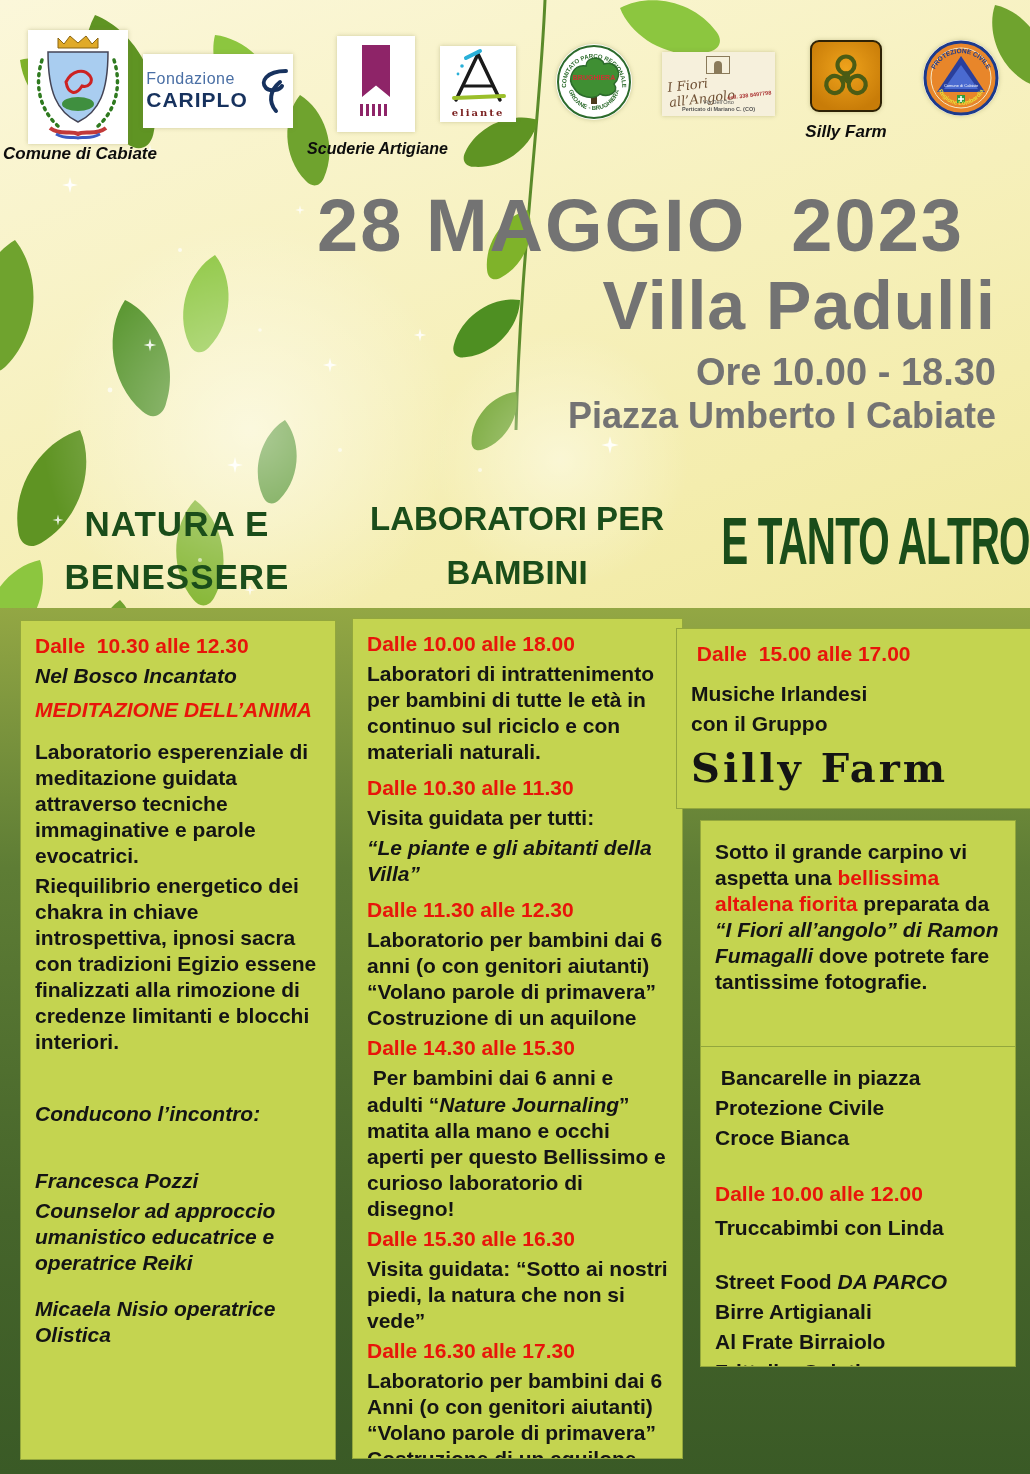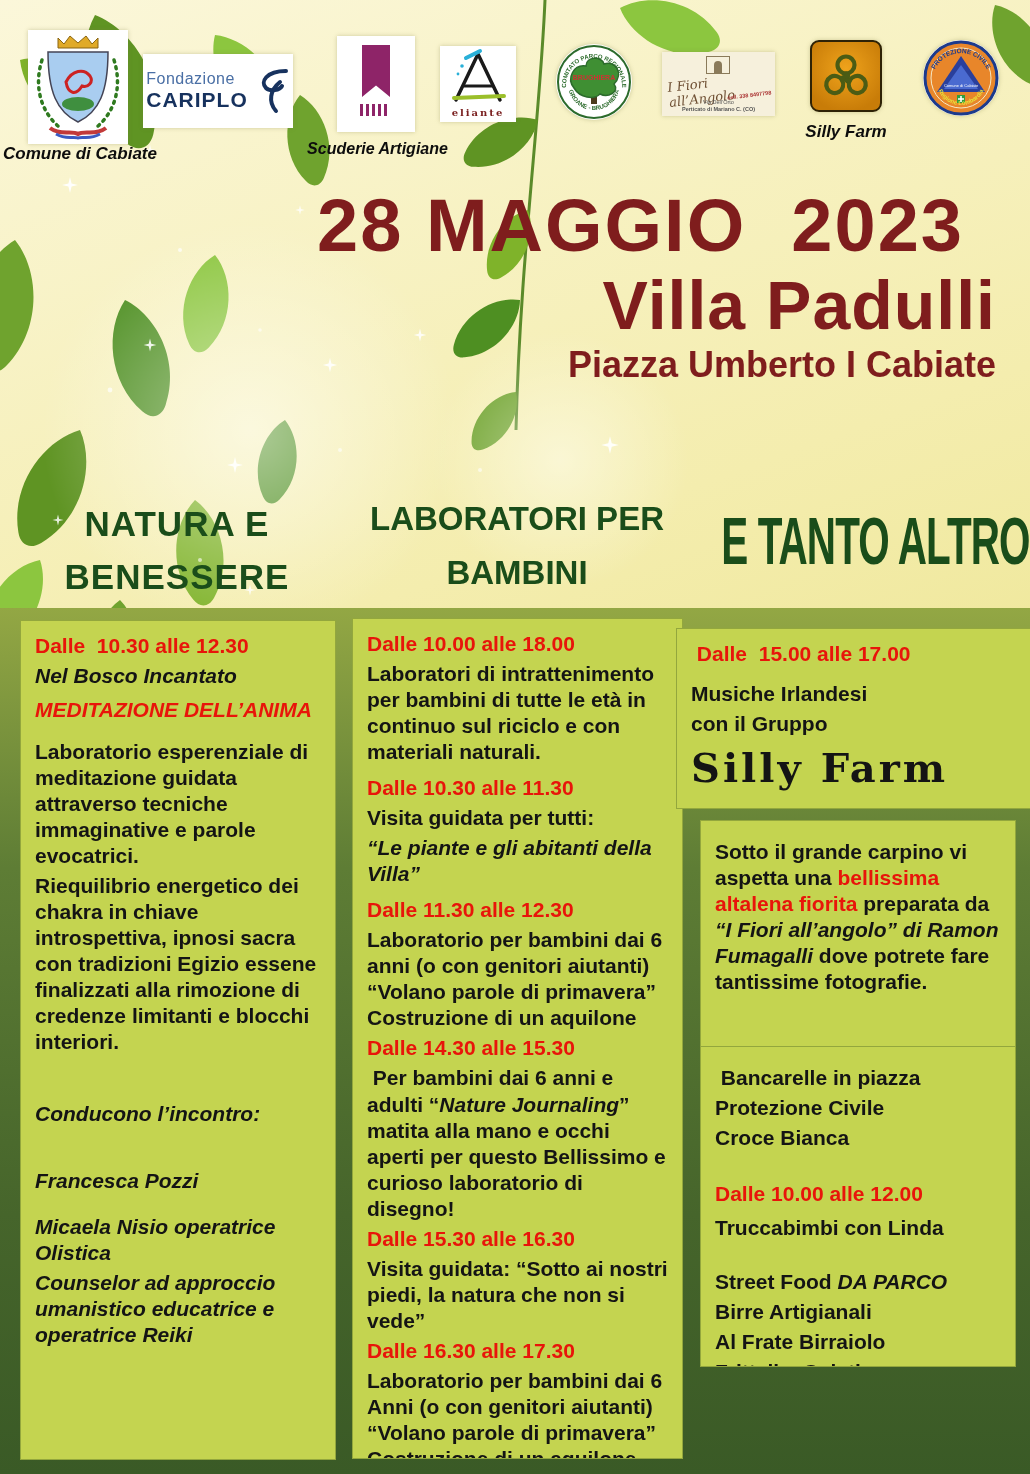--- a/index.html
+++ b/index.html
@@ -10,21 +10,21 @@
   }
   .glow{position:absolute;border-radius:50%;pointer-events:none;}
   .glow1{left:40px;top:220px;width:420px;height:420px;background:radial-gradient(circle,rgba(255,255,250,.55),rgba(255,255,250,0) 70%);}
   .glow2{left:430px;top:330px;width:260px;height:260px;background:radial-gradient(circle,rgba(255,255,245,.5),rgba(255,255,245,0) 70%);}
   svg{display:block}
   .bg-art{position:absolute;left:0;top:0;z-index:0;}
   
   .plate{position:absolute;background:#fff;box-shadow:0 0 4px rgba(120,120,60,.35);z-index:3;}
   .caption{position:absolute;z-index:3;font-weight:bold;font-style:italic;color:#0d0d0d;}
   
-  .title-block{position:absolute;left:285px;right:34px;top:188px;text-align:right;z-index:2;color:#7f1d1d;font-weight:bold;line-height:1.02;}
+  .title-block{position:absolute;left:285px;right:34px;top:188px;text-align:right;z-index:2;color:#737373;font-weight:bold;line-height:1.02;}
   .t-date{font-size:74px;letter-spacing:2px;white-space:nowrap;text-align:center;}
   .t-venue{font-size:68px;margin-top:8px;letter-spacing:1px;}
   .t-hours{font-size:38px;margin-top:12px;}
   .t-address{font-size:36px;margin-top:6px;}
   
   .col-head{position:absolute;z-index:2;color:#1a4d1a;font-weight:bold;text-align:center;}
   .head-natura{left:18px;top:498px;width:318px;font-size:35px;line-height:1.5;letter-spacing:1px;}
   .head-lab{left:350px;top:492px;width:334px;font-size:33px;line-height:1.65;}
   .head-altro{left:698px;top:506px;width:332px;font-size:47px;white-space:nowrap;transform:scale(.86,1.42);transform-origin:50% 20%;letter-spacing:-1px;}
   
@@ -231,20 +231,21 @@
     </text>
     <text font-size="6" fill="#e8e23a" font-weight="bold">
       <textPath href="#pArcBot" startOffset="50%" text-anchor="middle">Regione Lombardia</textPath>
     </text>
   </svg>
 </div>
 
 <div class="title-block">
   <div class="t-date">28 MAGGIO&nbsp; 2023</div>
   <div class="t-venue">Villa Padulli</div>
+  <div class="t-hours">Ore 10.00 - 18.30</div>
   <div class="t-address">Piazza Umberto I Cabiate</div>
 </div>
 
 <div class="col-head head-natura">
   <div>NATURA E</div>
   <div>BENESSERE</div>
 </div>
 <div class="col-head head-lab">
   <div>LABORATORI PER</div>
   <div>BAMBINI</div>
@@ -256,22 +257,22 @@
 <div class="col-backdrop"></div>
 
 <div class="box box-left">
     <p class="para"><span class="red">Dalle&nbsp; 10.30 alle 12.30</span></p>
     <p class="para"><span class="it">Nel Bosco Incantato</span></p>
     <p class="para" style="margin-top: 8px;"><span class="red it">MEDITAZIONE DELL’ANIMA</span></p>
     <p class="para" style="margin-top: 16px;"><span>Laboratorio esperenziale di meditazione guidata attraverso tecniche immaginative e parole evocatrici.</span></p>
     <p class="para"><span>Riequilibrio energetico dei chakra in chiave introspettiva, ipnosi sacra con tradizioni Egizio essene finalizzati alla rimozione di credenze limitanti e blocchi interiori.</span></p>
     <p class="para" style="margin-top: 46px;"><span class="it">Conducono l’incontro:</span></p>
     <p class="para" style="margin-top: 40px;"><span class="it">Francesca Pozzi</span></p>
+    <p class="para"><span class="it">Counselor ad approccio umanistico educatrice e operatrice Reiki</span></p>
     <p class="para" style="margin-top: 20px;"><span class="it">Micaela Nisio operatrice Olistica</span></p>
-    <p class="para"><span class="it">Counselor ad approccio umanistico educatrice e operatrice Reiki</span></p>
   </div>
 <div class="box box-mid">
     <p class="para"><span class="red">Dalle 10.00 alle 18.00</span></p>
     <p class="para"><span>Laboratori di intrattenimento per bambini di tutte le età in continuo sul riciclo e con materiali naturali.</span></p>
     <p class="para" style="margin-top: 10px;"><span class="red">Dalle 10.30 alle 11.30</span></p>
     <p class="para"><span>Visita guidata per tutti:</span></p>
     <p class="para"><span class="it">“Le piante e gli abitanti della Villa”</span></p>
     <p class="para" style="margin-top: 10px;"><span class="red">Dalle 11.30 alle 12.30</span></p>
     <p class="para"><span>Laboratorio per bambini dai 6 anni (o con genitori aiutanti) “Volano parole di primavera” Costruzione di un aquilone</span></p>
     <p class="para"><span class="red">Dalle 14.30 alle 15.30</span></p>

